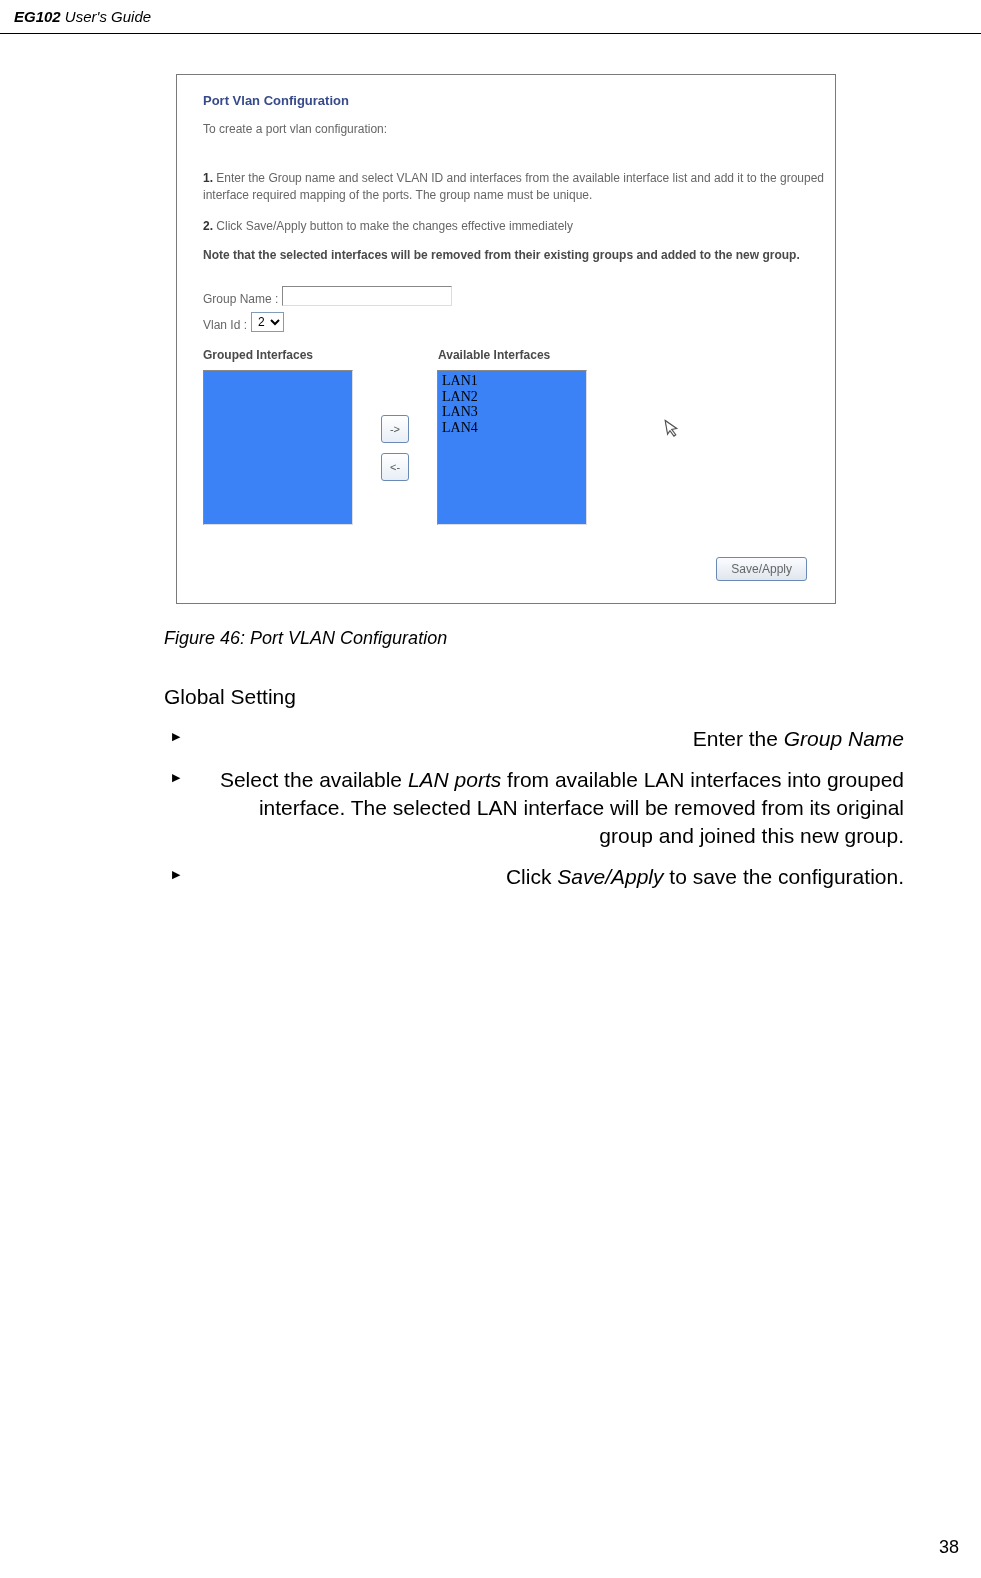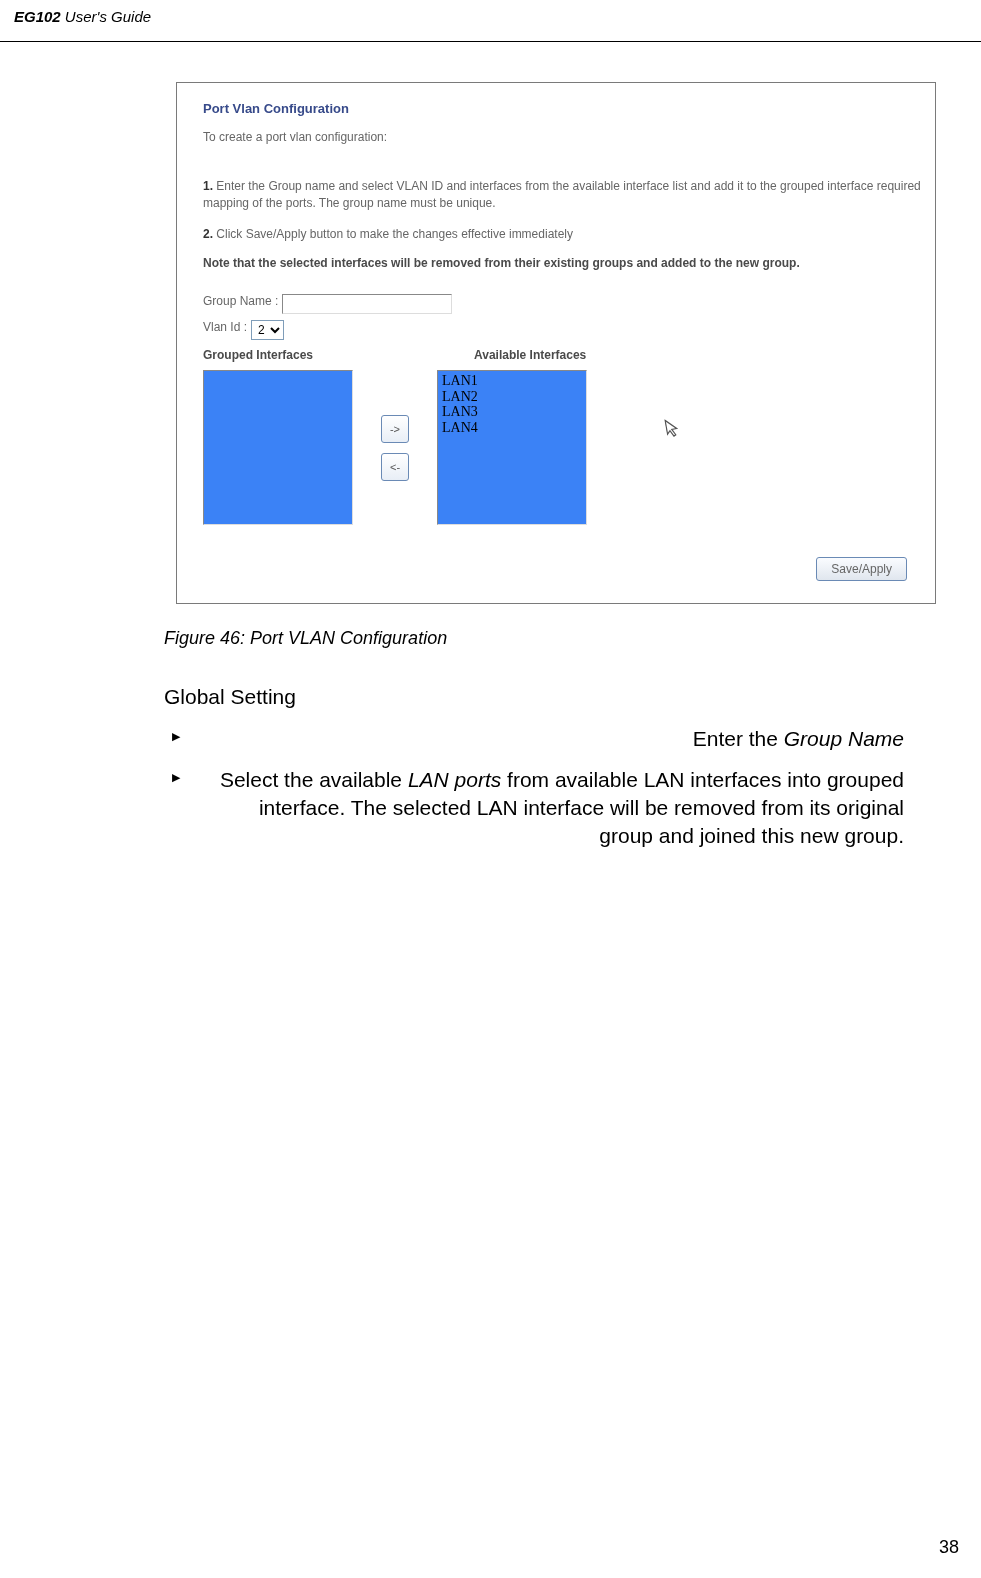--- a/index.html
+++ b/index.html
@@ -5,63 +5,63 @@
     * { box-sizing: border-box; margin: 0; padding: 0; }
     body {
       font-family: Arial, Helvetica, sans-serif;
       background: #fff;
       width: 981px;
       min-height: 1578px;
       position: relative;
     }
     .page-header {
       border-bottom: 1px solid #000;
-      padding: 8px 14px 16px;
+      padding: 8px 14px 8px;
       font-style: italic;
       font-size: 15px;
     }
     .page-header .bold { font-weight: bold; font-style: italic; }
     .config-panel {
       margin: 40px 0 0 176px;
-      width: 760px;
+      width: 660px;
       border: 1px solid #7a7a7a;
       padding: 18px 10px 22px 26px;
       font-family: Verdana, Geneva, sans-serif;
       font-size: 12px;
       color: #666;
       background: #fff;
     }
     .panel-title {
       color: #374a8a;
       font-weight: bold;
       font-size: 13px;
       margin-bottom: 14px;
     }
     .intro-line { margin-bottom: 4px; }
     .step-line { margin-bottom: 4px; line-height: 1.4; margin-top: 34px; }
     .step-line .num { color: #333; font-weight: bold; }
     .step2 { margin-top: 14px; }
     .note-line { color: #4a4a4a; font-weight: bold; margin-top: 14px; font-size: 12px; }
     .form-area { margin-top: 24px; }
-    .form-row { display: flex; align-items: flex-start; margin-bottom: 6px; }
+    .form-row { display: flex; align-items: flex-end; margin-bottom: 6px; }
     .form-row label { color: #666; font-size: 12px; margin-right: 4px; }
     .group-input {
       width: 170px; height: 20px;
       border-top: 1px solid #888; border-left: 1px solid #888;
       border-right: 1px solid #ddd; border-bottom: 1px solid #ddd;
       background: #fff;
     }
     .vlan-select {
       height: 20px; font-size: 12px;
       border: 1px solid #7f9db9;
       background: #fff;
       padding: 0 2px;
     }
     .cols-header {
-      display: flex; margin-top: 8px; gap: 36px;
+      display: flex; margin-top: 16px;
     }
     .col-h { font-weight: bold; color: #4a4a4a; font-size: 12px; }
     .col-h.grouped { width: 235px; }
     .col-h.available { }
     .list-row { display: flex; align-items: center; margin-top: 8px; }
     .listbox {
       width: 150px; height: 155px;
       border-top: 1px solid #888; border-left: 1px solid #888;
       border-right: 1px solid #ddd; border-bottom: 1px solid #ddd;
       background: #3b82f6;
@@ -190,16 +190,19 @@
 
 <div class="content-block">
   <div class="section-label">Global Setting</div>
   <ul class="bullet-list">
     <li>
       <span>Enter the </span><span class="ital">Group Name</span><span></span>
     </li>
     <li>
       <span>Select the available </span><span class="ital">LAN ports</span><span> from available LAN interfaces into grouped interface. The selected LAN interface will be removed from its original group and joined this new group.</span>
     </li>
+    <li>
+      <span>Click </span><span class="ital">Save/Apply</span><span> to save the configuration.</span>
+    </li>
   </ul>
 </div>
 
 <div class="page-num">38</div>
 
 </body></html>

